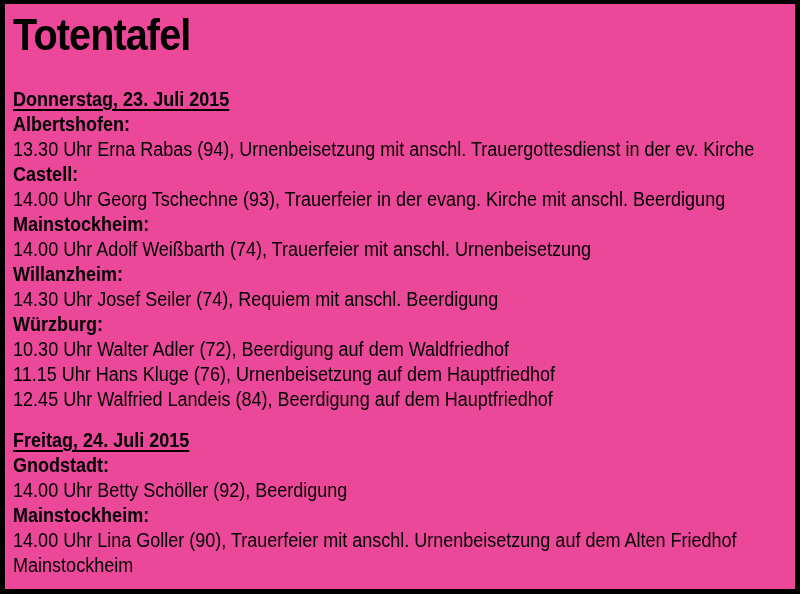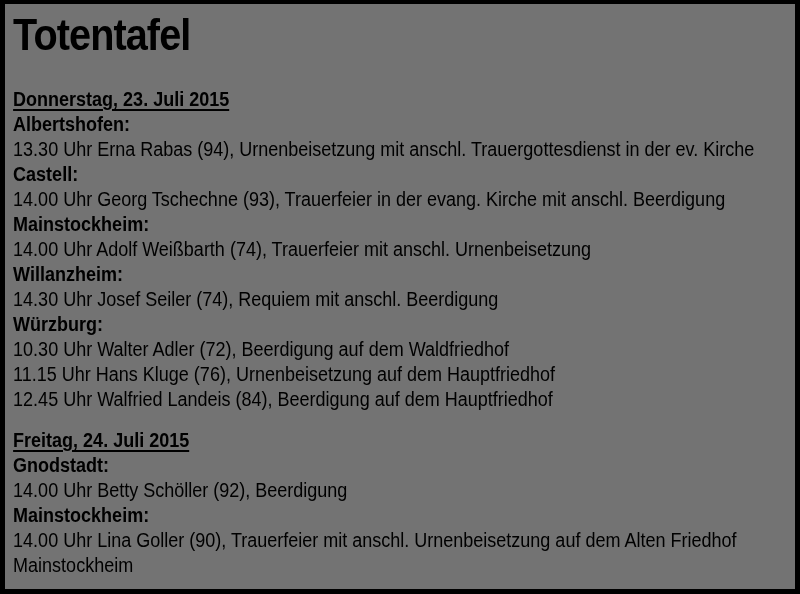--- a/index.html
+++ b/index.html
@@ -13,21 +13,21 @@
     overflow: hidden;
     font-family: "Liberation Sans", sans-serif;
     color: #000000;
   }
   .page {
     box-sizing: border-box;
     width: 800px;
     height: 594px;
     border: 5px solid #000000;
     border-top-width: 4px;
-    background: #737373;
+    background: #ec4899;
     overflow: hidden;
   }
   .content {
     padding: 6px 0 0 9px;
     width: 868px;               
     transform: scaleX(0.9);     
     transform-origin: left top;
   }
   h1.title {
     margin: 0;

